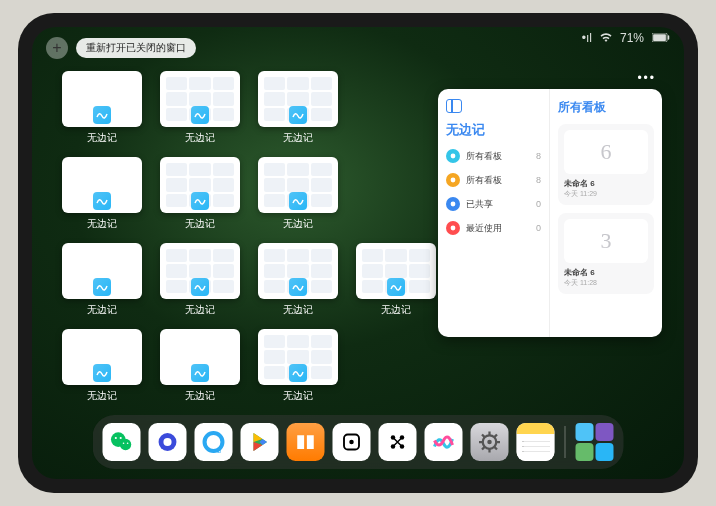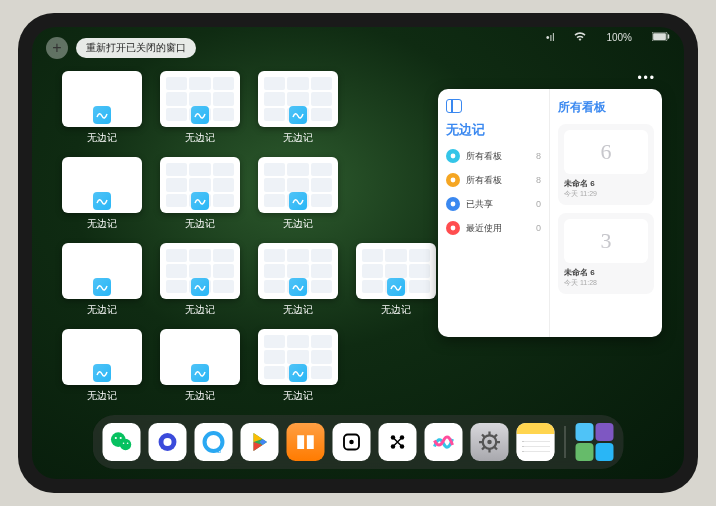--- a/index.html
+++ b/index.html
@@ -18,22 +18,22 @@
     }
     .screen {
       width: 100%; height: 100%;
       background: radial-gradient(ellipse at 40% 35%, #2d5a2d 0%, #0f2b12 40%, #061a0a 100%);
       border-radius: 24px;
       position: relative;
       overflow: hidden;
     }
     .status-bar {
       position: absolute; top: 4px; right: 14px;
-      font-size: 10px; color: #fff; opacity: .85;
-      display: flex; gap: 20px; align-items: center;
+      font-size: 12px; color: #fff; opacity: .85;
+      display: flex; gap: 8px; align-items: center;
     }
     .top-controls {
       position: absolute; top: 10px; left: 14px;
       display: flex; gap: 8px; align-items: center;
     }
     .plus-btn {
       width: 22px; height: 22px; border-radius: 11px;
       background: rgba(255,255,255,.35);
       color: #333; font-size: 16px; line-height: 22px; text-align: center;
       font-weight: 300;
@@ -128,21 +128,21 @@
 <div class="ipad-frame">
   <div class="screen">
 
     <div class="status-bar">
       <span>•ıl</span>
       <span>
         <svg width="12" height="10" viewBox="0 0 24 20">
             <path fill="#fff" d="M12 20l3-4c-1.8-1.4-4.2-1.4-6 0l3 4zm7-8c-4-3.5-10-3.5-14 0l2 2.5c3-2.5 7-2.5 10 0l2-2.5zm4-5C16 1 8 1 1 7l2 2.5c5.5-4.7 12.5-4.7 18 0L23 7z"></path>
           </svg>
       </span>
-      <span>100%</span>
+      <span>71%</span>
       <span>
         <svg width="18" height="9" viewBox="0 0 24 12">
             <rect x="0" y="0" width="20" height="12" rx="2" fill="none" stroke="#fff"></rect>
             <rect x="1.5" y="1.5" width="17" height="9" rx="1" fill="#fff"></rect>
             <rect x="21" y="3" width="2" height="6" rx="1" fill="#fff"></rect>
           </svg>
       </span>
     </div>
 
     <div class="top-controls">

